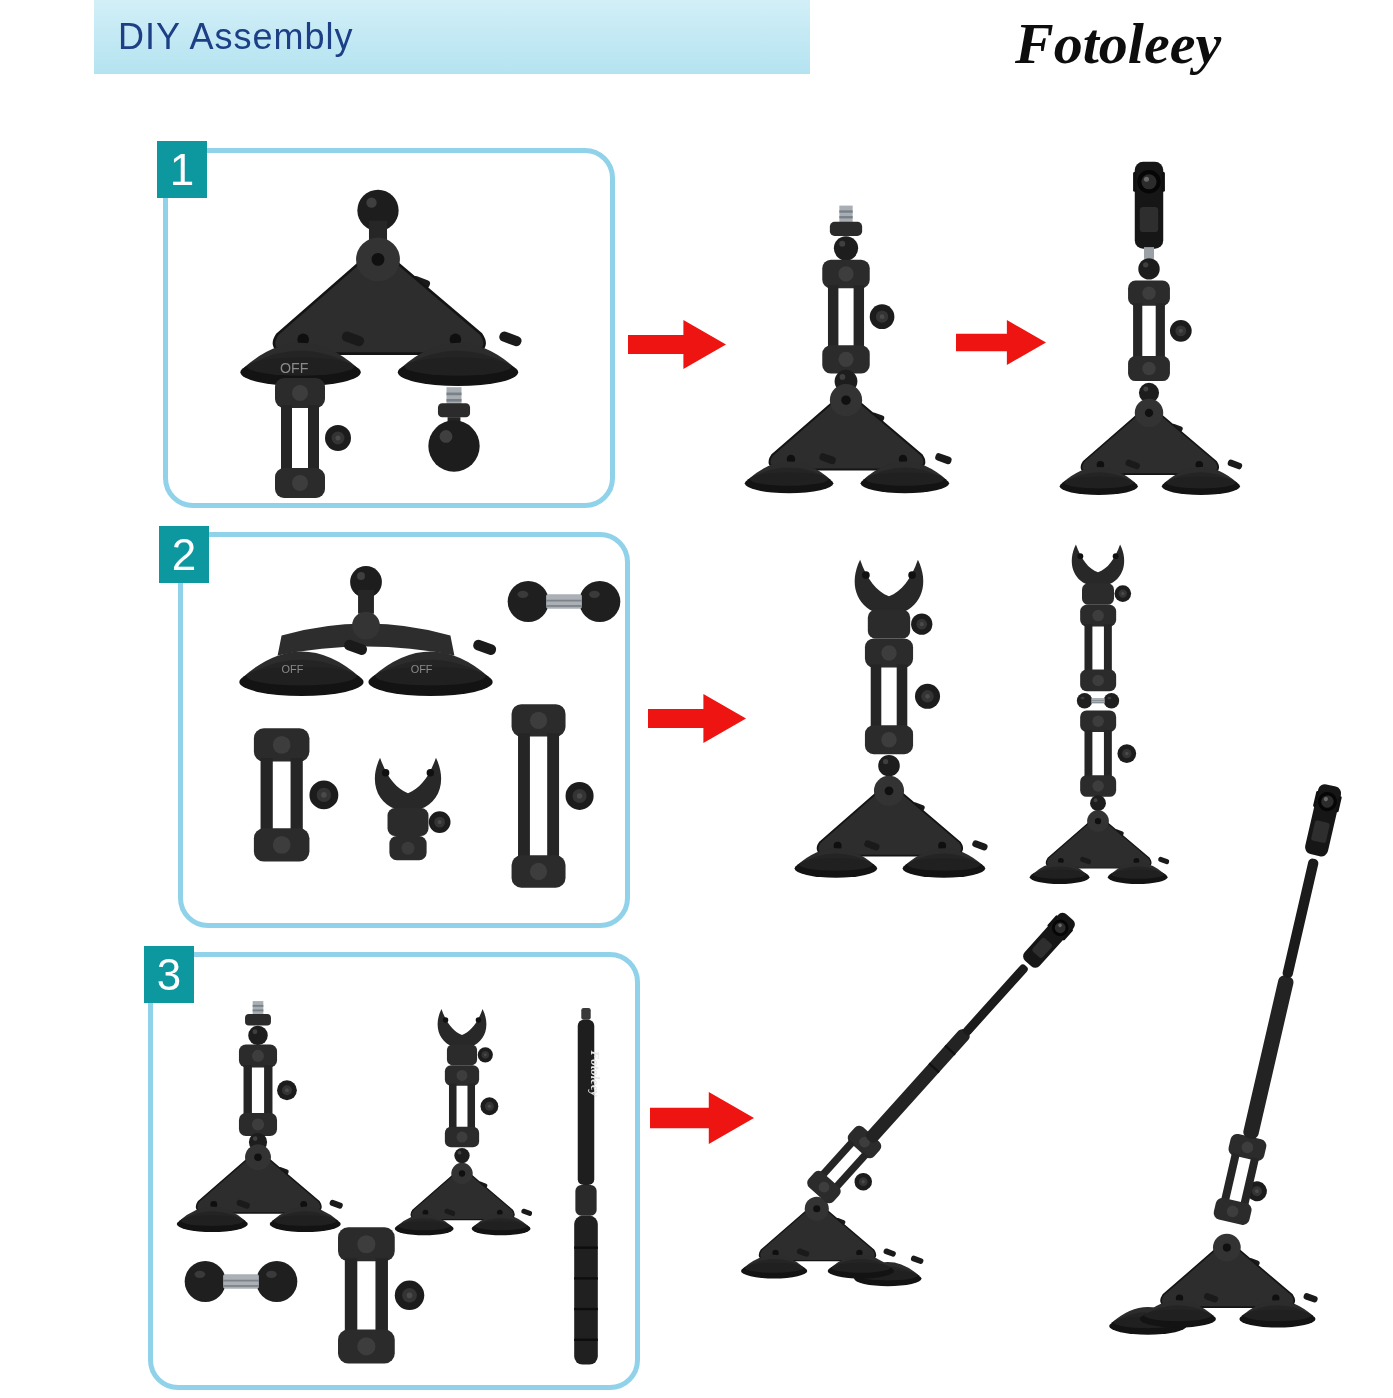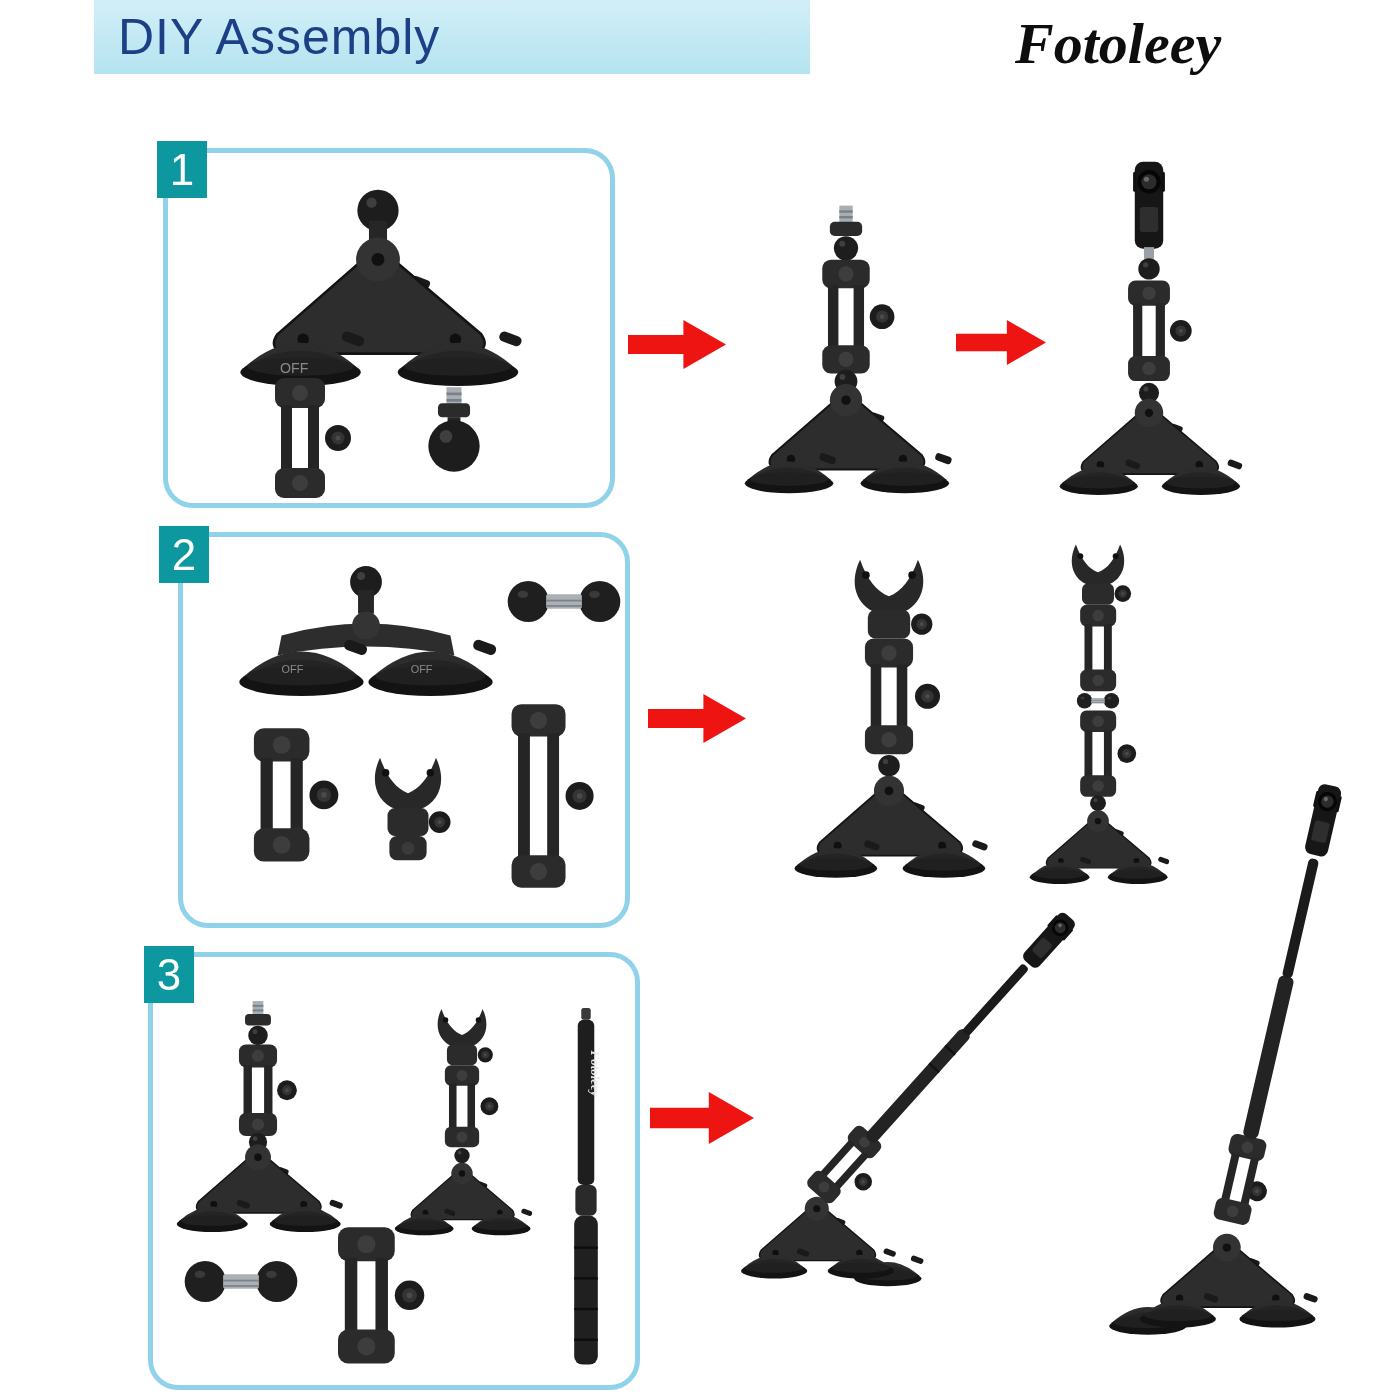--- a/index.html
+++ b/index.html
@@ -3,21 +3,21 @@
 <meta charset="utf-8">
 <style>
   * { margin:0; padding:0; box-sizing:border-box; }
   html,body { background:#ffffff; }
   body { font-family:"Liberation Sans", sans-serif; }
   .page { position:relative; width:1393px; height:1398px; background:#ffffff; overflow:hidden; }
 
   .banner { position:absolute; left:94px; top:0; width:716px; height:74px;
             background:linear-gradient(180deg,#d2eff8 0%, #b4e3f0 100%);
             display:flex; align-items:center; padding-left:24px; }
-  .banner-text { font-size:50px; color:#1d3f85; letter-spacing:1px; }
+  .banner-text { font-size:36px; color:#1d3f85; letter-spacing:1px; }
 
   .brand { position:absolute; left:1015px; top:10px; width:320px;
            font-family:"Liberation Serif", serif; font-style:italic; font-weight:bold;
            font-size:58px; color:#0d0d0d; }
 
   .badge { position:absolute; width:50px; height:57px; background:#0d98a0; color:#ffffff;
            display:flex; align-items:center; justify-content:center; font-size:44px; z-index:3; }
 
   .pbox { position:absolute; border:5px solid #8fd2ea; border-radius:30px; background:#ffffff; z-index:1; }
 

